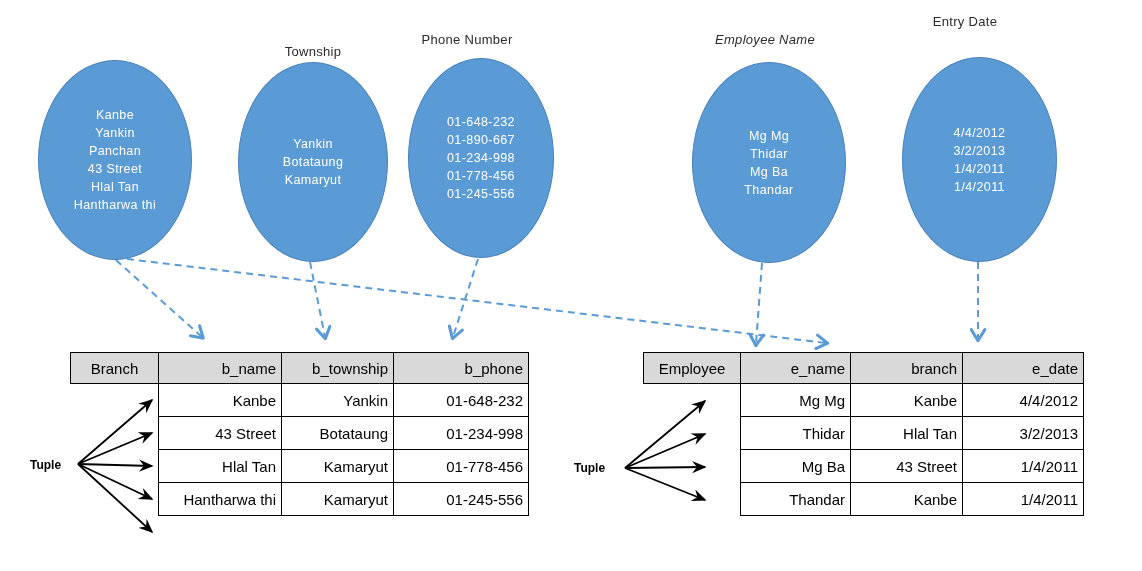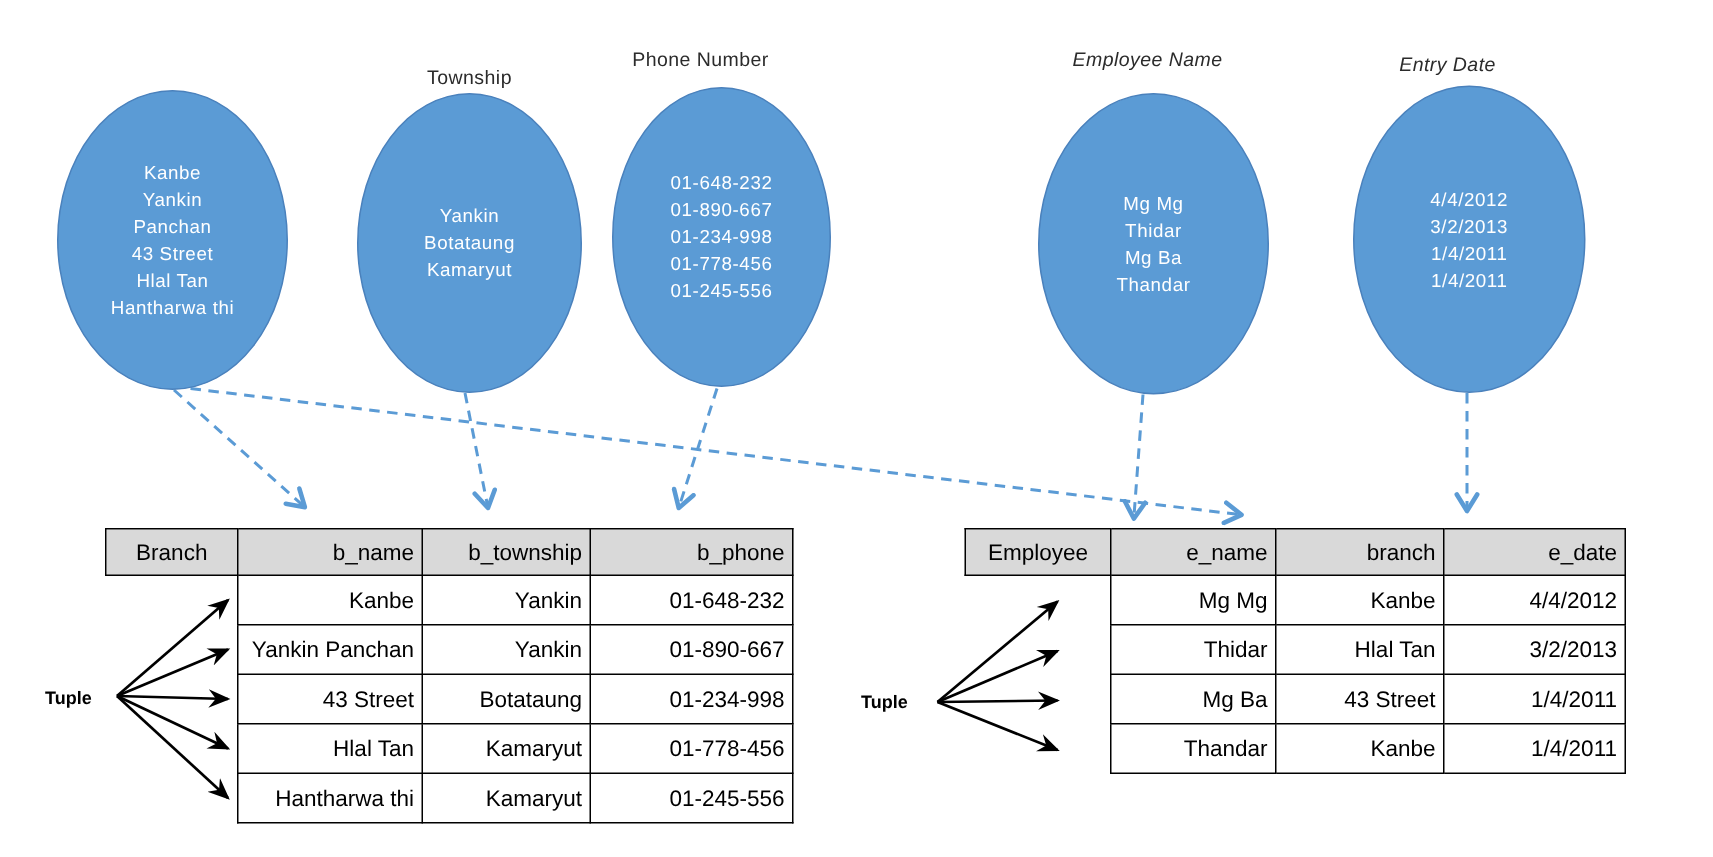--- a/index.html
+++ b/index.html
@@ -119,21 +119,21 @@
       <line x1="625" y1="468" x2="705" y2="434" marker-end="url(#blackArrow)"></line>
       <line x1="625" y1="468" x2="705" y2="467" marker-end="url(#blackArrow)"></line>
       <line x1="625" y1="468" x2="705" y2="500" marker-end="url(#blackArrow)"></line>
     </g>
   </svg>
 
   <div class="domain-label" style="left:31px;  top:32px;margin-top:48px;">Branch Name</div>
   <div class="domain-label" style="left:228px; top:44px;">Township</div>
   <div class="domain-label" style="left:382px; top:32px;">Phone Number</div>
   <div class="domain-label" style="left:680px; top:32px;font-style:italic;">Employee Name</div>
-  <div class="domain-label" style="left:880px; top:35px;font-style:italic;">Entry Date</div>
+  <div class="domain-label" style="left:880px; top:14px;">Entry Date</div>
 
   <div class="ellipse" style="left:38px;  top:60px; width:154px; height:200px;">
       <div class="line">Kanbe</div>
       <div class="line">Yankin</div>
       <div class="line">Panchan</div>
       <div class="line">43 Street</div>
       <div class="line">Hlal Tan</div>
       <div class="line">Hantharwa thi</div>
     </div>
   <div class="ellipse" style="left:238px; top:62px; width:150px; height:200px;">
@@ -178,26 +178,20 @@
     </thead>
     <tbody>
         <tr>
           <td class="spacer"></td>
           <td>Kanbe</td>
           <td>Yankin</td>
           <td>01-648-232</td>
         </tr>
         <tr>
           <td class="spacer"></td>
-          <td>Yankin Panchan</td>
-          <td>Yankin</td>
-          <td>01-890-667</td>
-        </tr>
-        <tr>
-          <td class="spacer"></td>
           <td>43 Street</td>
           <td>Botataung</td>
           <td>01-234-998</td>
         </tr>
         <tr>
           <td class="spacer"></td>
           <td>Hlal Tan</td>
           <td>Kamaryut</td>
           <td>01-778-456</td>
         </tr>

